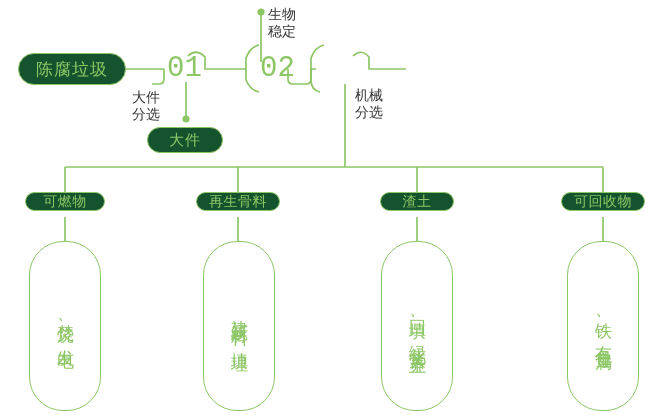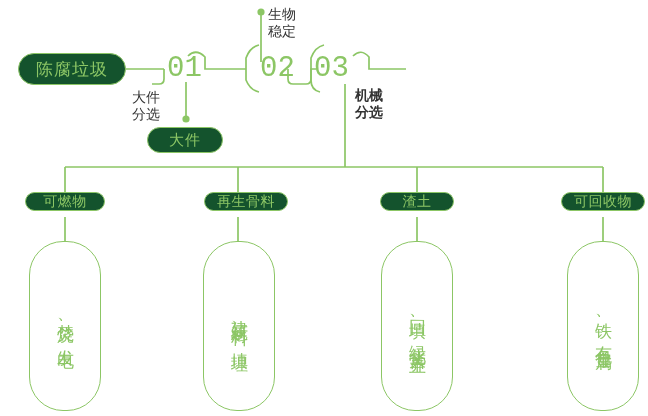--- a/index.html
+++ b/index.html
@@ -135,41 +135,40 @@
     </g>
 
     <circle cx="186" cy="119" r="3.6" fill="#8cc665"></circle>
     <circle cx="261" cy="12" r="3.6" fill="#8cc665"></circle>
   </svg>
 
   <div class="pill pill-source">陈腐垃圾</div>
 
   <div class="numeral" style="left:167px;top:54px;">01</div>
   <div class="numeral" style="left:249px;top:54px;margin-left:11px;">02</div>
-  <div class="numeral" style="left:314px;top:54px;">03</div>
 
   <div class="sidelabel" style="left:132px;top:89px;text-align:center;">
     <div>大件</div>
     <div>分选</div>
   </div>
 
   <div class="sidelabel" style="left:268px;top:6px;">
     <div>生物</div>
     <div>稳定</div>
   </div>
 
-  <div class="sidelabel" style="left:355px;top:87px;font-weight:bold;">
+  <div class="sidelabel" style="left:355px;top:87px;">
     <div>机械</div>
     <div>分选</div>
   </div>
 
   <div class="pill pill-bulky">大件</div>
 
   <div class="pill pill-cat" style="left:25px;top:192px;">可燃物</div>
-  <div class="pill pill-cat" style="left:204px;top:192px;width:84px;">再生骨料</div>
+  <div class="pill pill-cat" style="left:196px;top:192px;width:84px;">再生骨料</div>
   <div class="pill pill-cat" style="left:561px;top:192px;width:84px;">可回收物</div>
   <div class="pill pill-cat" style="left:380px;top:192px;width:74px;">渣土</div>
 
   <div class="vbox" style="left:29px;top:241px;width:72px;height:170px;">
     <div class="vtext">焚烧、发电</div>
   </div>
 
   <div class="vbox" style="left:203px;top:241px;width:72px;height:170px;">
     <div class="vtext">建筑材料、填埋</div>
   </div>

